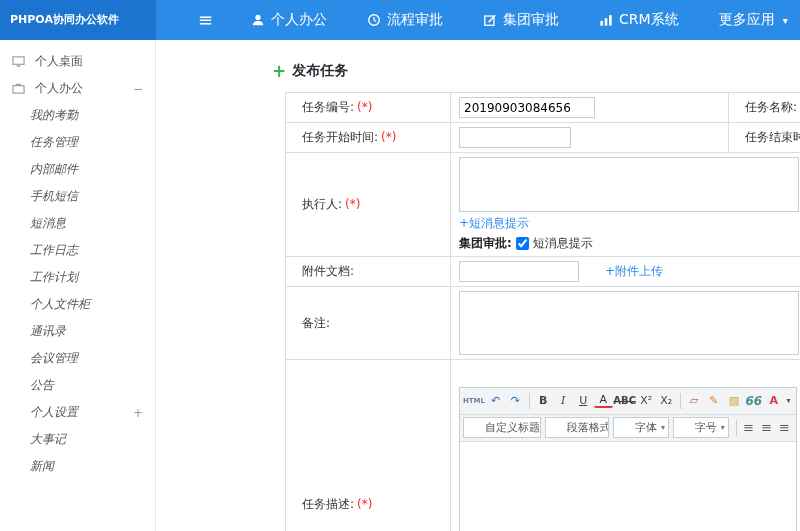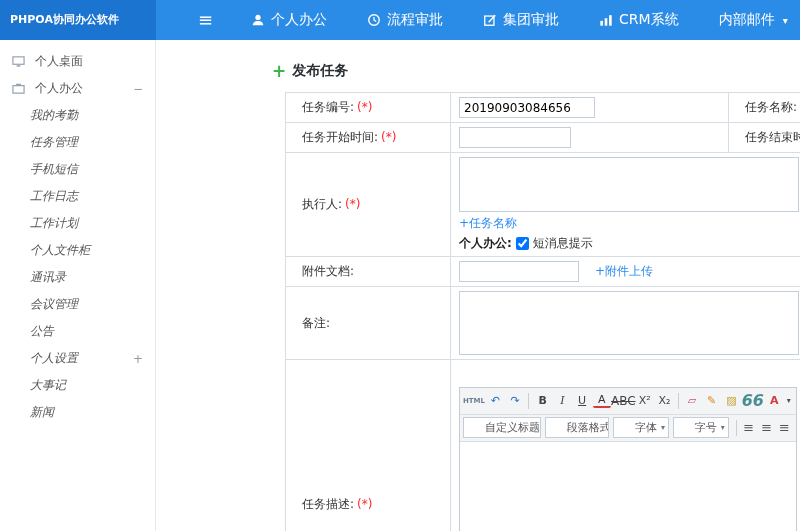--- a/index.html
+++ b/index.html
@@ -39,42 +39,42 @@
   .req { color:#ff2a2a; margin-left:3px; }
   input.txt { height:21px; border:1px solid #c3ced8; font-size:12px; padding:0 4px;
     font-family:"DejaVu Sans","Liberation Sans",sans-serif; }
   textarea.ta { border:1px solid #c3ced8; resize:none; display:block;
     font-family:"DejaVu Sans","Liberation Sans",sans-serif; }
   a.lnk { color:#2d8cf0; text-decoration:none; font-size:12px; cursor:pointer; }
   .exec-links { margin-top:3px; }
   .remind-line { margin-top:3px; display:flex; align-items:center; gap:4px; }
   .remind-line b { font-size:12px; color:#222; }
   .attach-line { display:flex; align-items:center; }
-  .attach-line a { margin-left:16px; }
+  .attach-line a { margin-left:26px; }
   td.desc-lbl { vertical-align:middle; }
   td.desc-val { vertical-align:top; }
 
   
   .editor { width:338px; border:1px solid #c6ccd2; }
   .tb-row { display:flex; align-items:center; background:#f2f4f5; border-bottom:1px solid #d9dee2;
     padding:2px 3px; height:27px; gap:1px; }
   .tb-btn { width:22px; height:21px; display:inline-flex; align-items:center; justify-content:center;
     font-size:11px; color:#444; cursor:pointer; border-radius:2px; }
   .tb-btn.sm { font-size:7px; font-weight:bold; color:#6a7f95; }
   .tb-sep { width:1px; height:16px; background:#c9cfd4; margin:0 3px; }
   .g-undo,.g-redo { color:#2d6fd2; }
   .g-b { font-weight:bold; }
   .g-i { font-style:italic; font-family:"DejaVu Serif","Liberation Serif",serif; }
   .g-u { text-decoration:underline; }
   .g-a { color:#333; border-bottom:2px solid #d43c3c; line-height:11px; height:15px; }
-  .g-abc { font-size:12px; text-decoration:line-through; font-weight:normal; }
+  .g-abc { font-size:10px; text-decoration:line-through; font-weight:bold; }
   .g-eraser { color:#d2527a; }
   .g-brush { color:#e08a2e; }
   .g-paint { color:#caa53a; }
-  .g-quote { font-weight:bold; font-style:italic; color:#4a8f8f; font-size:16px; }
+  .g-quote { font-weight:bold; font-style:italic; color:#4a8f8f; font-size:12px; }
   .g-colA { color:#d43c3c; font-weight:bold; }
   .g-caret { width:10px; font-size:8px; color:#555; }
   .tb-select { display:inline-flex; align-items:center; justify-content:space-between;
     height:21px; background:#fff; border:1px solid #c3ced8; font-size:11px; color:#555;
     padding:0 21px; margin-right:3px; cursor:pointer; white-space:nowrap; overflow:hidden; }
   .tb-select .sel-caret { font-size:8px; color:#777; margin-left:4px; }
   .w1{width:84px} .w2{width:68px} .w3{width:58px} .w4{width:58px}
   .g-align { font-size:13px; color:#555; width:20px; }
   .editor-body { height:180px; background:#fff; }
 </style>
@@ -116,21 +116,21 @@
       <span>
           <svg width="14" height="14" viewBox="0 0 16 16">
             <rect x="1.5" y="9" width="3" height="5.5" fill="#fff"></rect>
             <rect x="6.5" y="6" width="3" height="8.5" fill="#fff"></rect>
             <rect x="11.5" y="2.5" width="3" height="12" fill="#fff"></rect>
           </svg>
         </span>
       <span>CRM系统</span>
     </div>
     <div class="nav-item">
-      <span>内部邮件</span>
+      <span>更多应用</span>
       <span class="caret">▾</span>
     </div>
   </div>
 </div>
 
 <div class="page-body">
 
   <div class="sidebar">
     <div class="side-item lvl0">
       <span class="s-icon">
@@ -151,21 +151,27 @@
       <span class="s-label">个人办公</span>
       <span class="toggle">−</span>
     </div>
     <div class="side-item lvl1">
         <span class="s-label">我的考勤</span>
       </div>
     <div class="side-item lvl1">
         <span class="s-label">任务管理</span>
       </div>
     <div class="side-item lvl1">
+        <span class="s-label">内部邮件</span>
+      </div>
+    <div class="side-item lvl1">
         <span class="s-label">手机短信</span>
+      </div>
+    <div class="side-item lvl1">
+        <span class="s-label">短消息</span>
       </div>
     <div class="side-item lvl1">
         <span class="s-label">工作日志</span>
       </div>
     <div class="side-item lvl1">
         <span class="s-label">工作计划</span>
       </div>
     <div class="side-item lvl1">
         <span class="s-label">个人文件柜</span>
       </div>
@@ -229,23 +235,23 @@
         </td>
 
       </tr>
 
       <tr>
         <td>
           <span class="lbl">执行人:</span><span class="req">(*)</span>
         </td>
         <td colspan="3">
           <textarea class="ta" style="width: 340px; height: 55px;"></textarea>
-          <div class="exec-links"><a class="lnk">+任务名称</a></div>
+          <div class="exec-links"><a class="lnk">+短消息提示</a></div>
           <div class="remind-line">
-            <b>个人办公:</b>
+            <b>集团审批:</b>
             <input type="checkbox" checked="checked" style="">
             <span>短消息提示</span>
           </div>
         </td>
       </tr>
 
       <tr>
         <td>
           <span class="lbl">附件文档:</span>
         </td>

